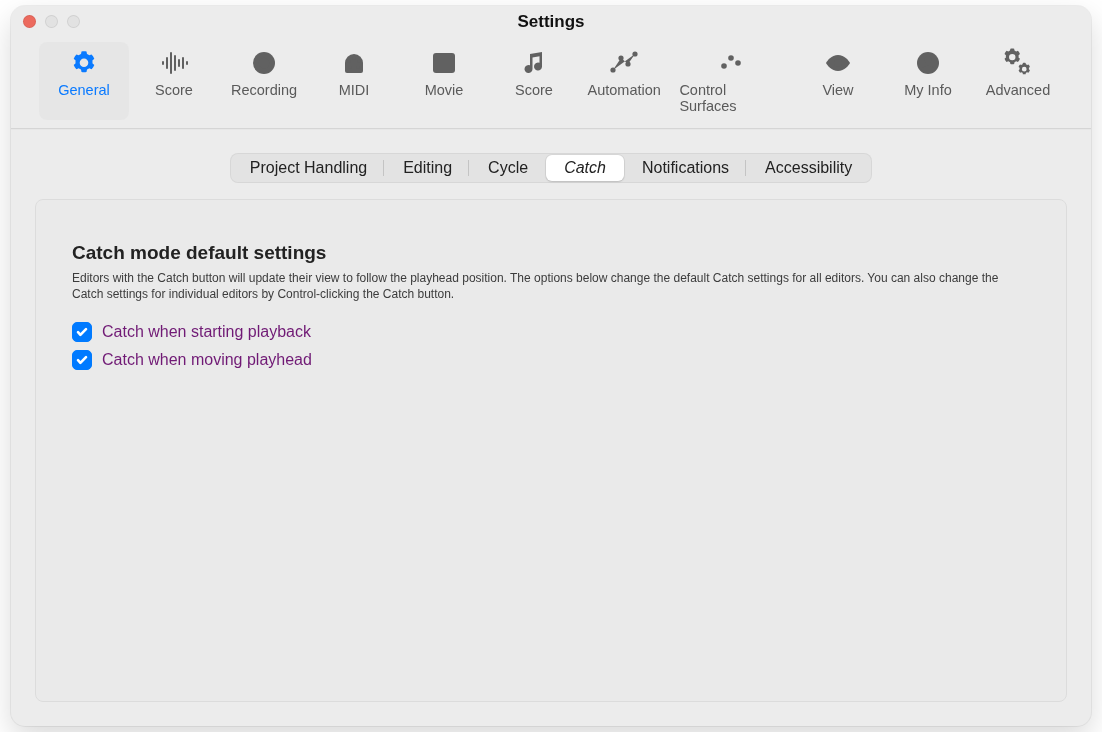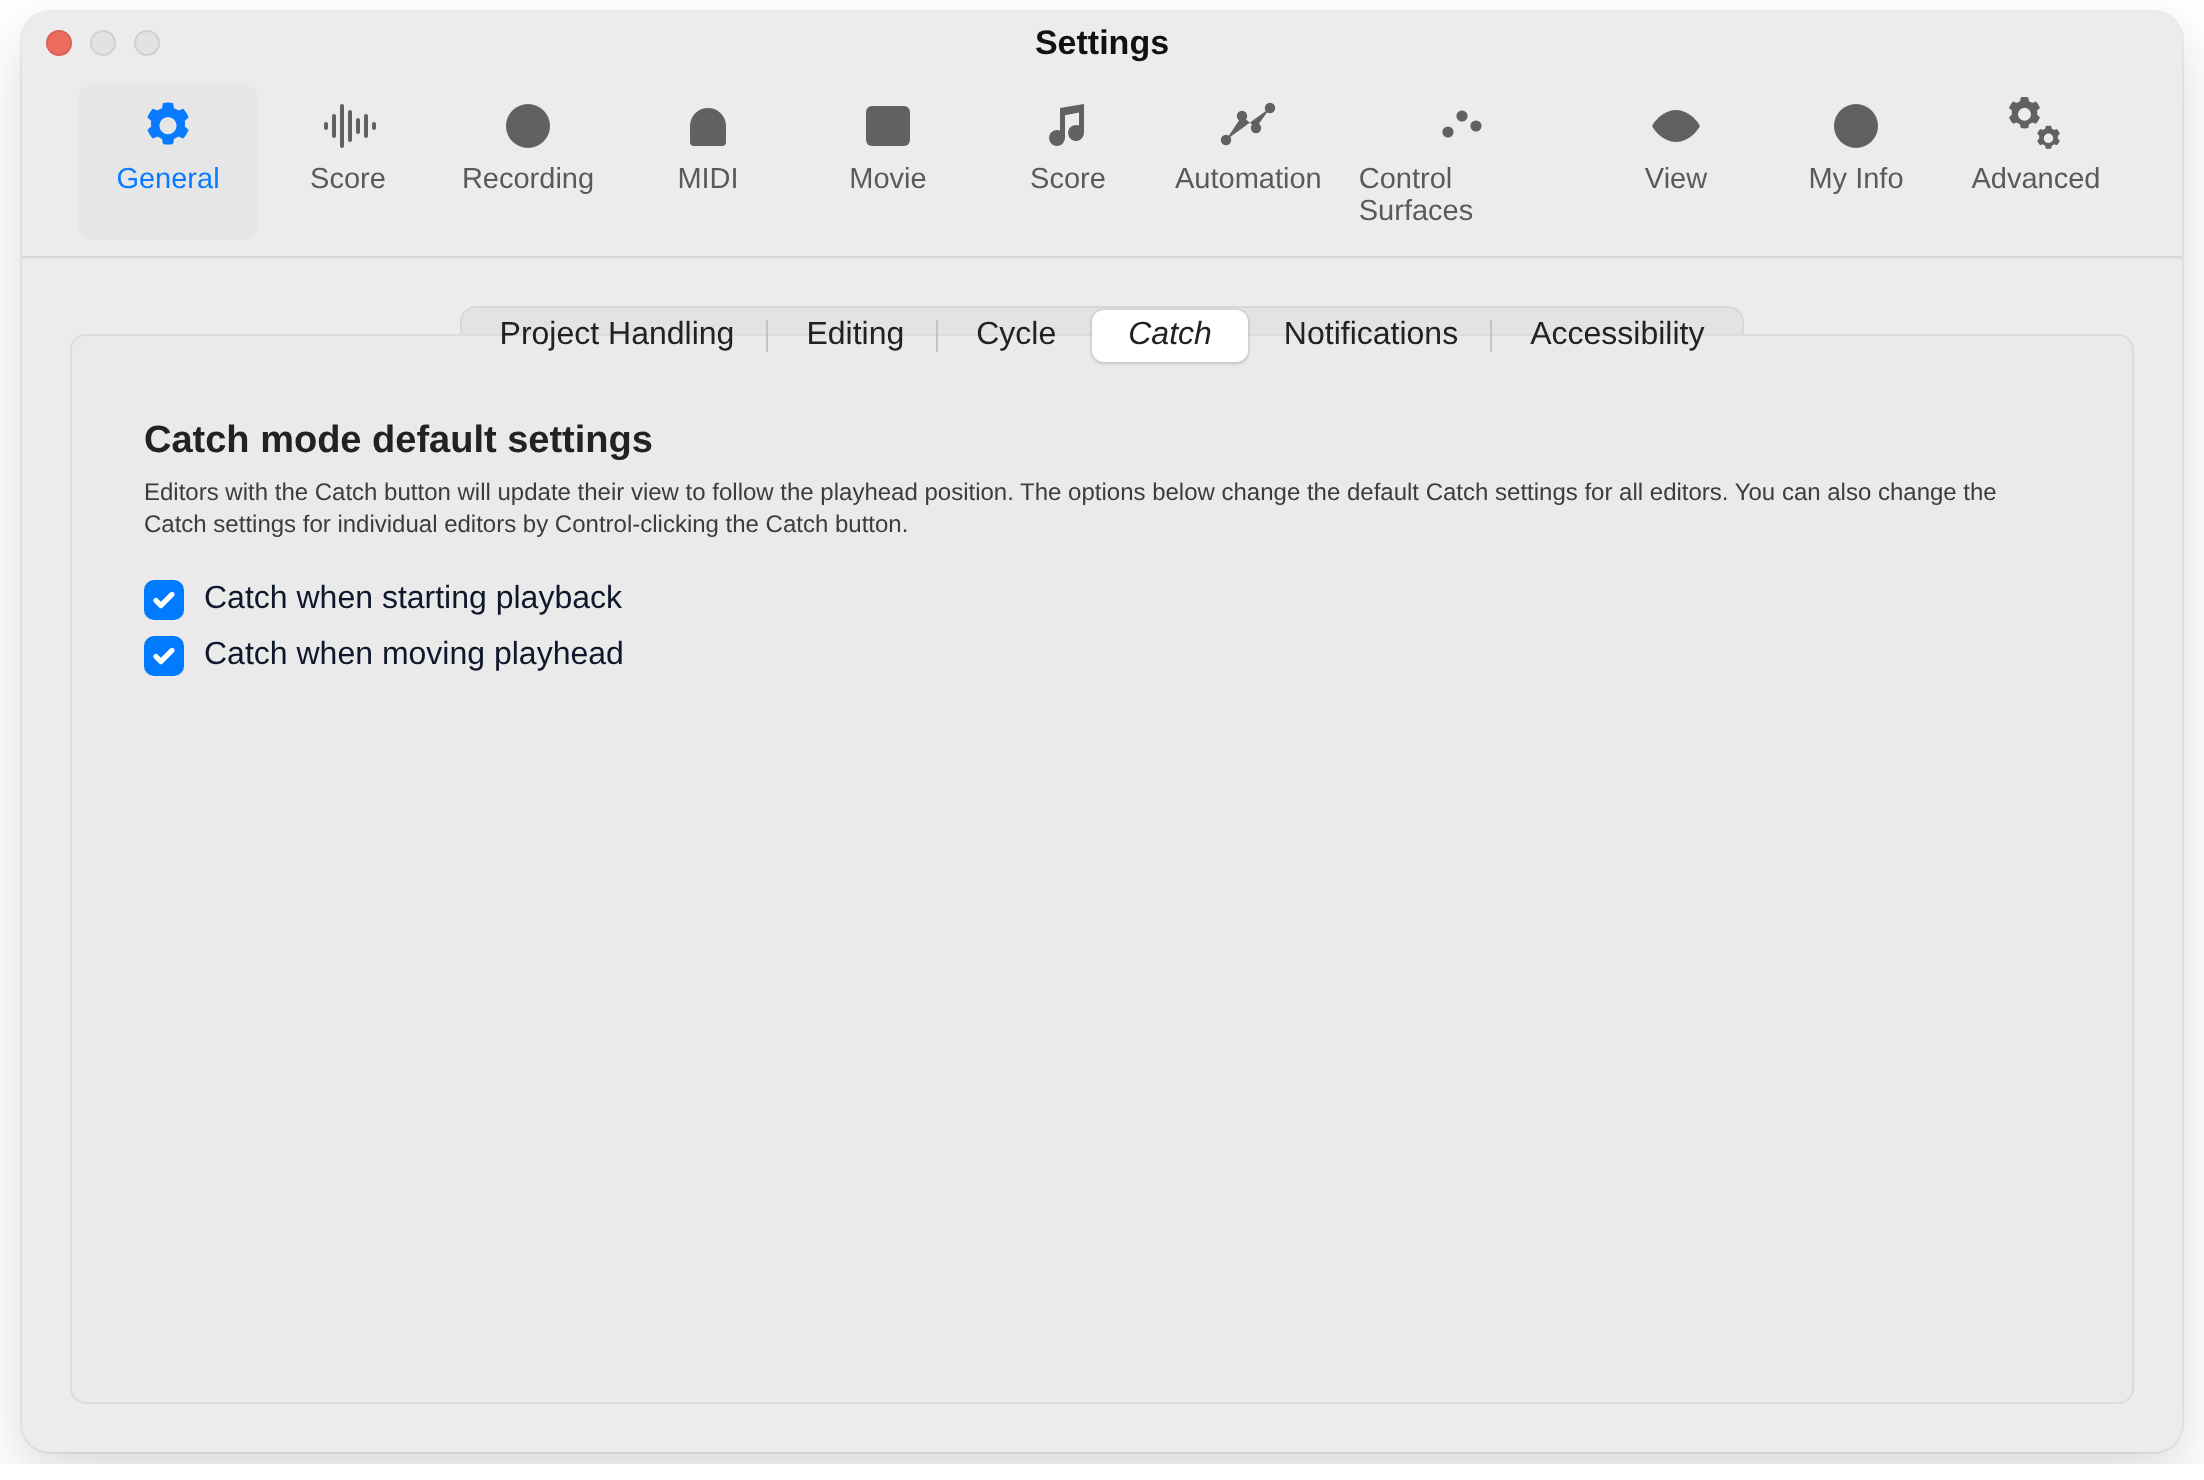--- a/index.html
+++ b/index.html
@@ -97,20 +97,21 @@
   .tbtn .ticon { width: 30px; height: 30px; display:flex; align-items:center; justify-content:center; }
   .tbtn .ticon svg { width: 30px; height: 30px; fill: var(--grey-icon); }
   .tbtn.active .ticon svg { fill: var(--blue); }
 
   
   .content {
     flex: 1;
     padding: 24px 24px 24px 24px;
     display: flex;
     flex-direction: column;
+    gap: 32px;
   }
 
   
   .subtabs-wrap { display:flex; justify-content:center; }
   .subtabs {
     display: inline-flex;
     background: var(--tab-bg);
     border-radius: 8px;
     padding: 2px;
     box-shadow: inset 0 0 0 1px rgba(0,0,0,0.05);
@@ -162,21 +163,21 @@
     max-width: 960px;
     margin-bottom: 16px;
   }
 
   .check-row {
     display: flex;
     align-items: center;
     gap: 10px;
     padding: 4px 0;
     font-size: 16px;
-    color: #0f172a;
+    color: #701a75;
   }
   .chk {
     width: 18px; height: 18px;
     border-radius: 5px;
     border: 1px solid #c0c0c0;
     background: #fff;
     display: flex; align-items: center; justify-content: center;
     flex-shrink: 0;
   }
   .chk.checked {

